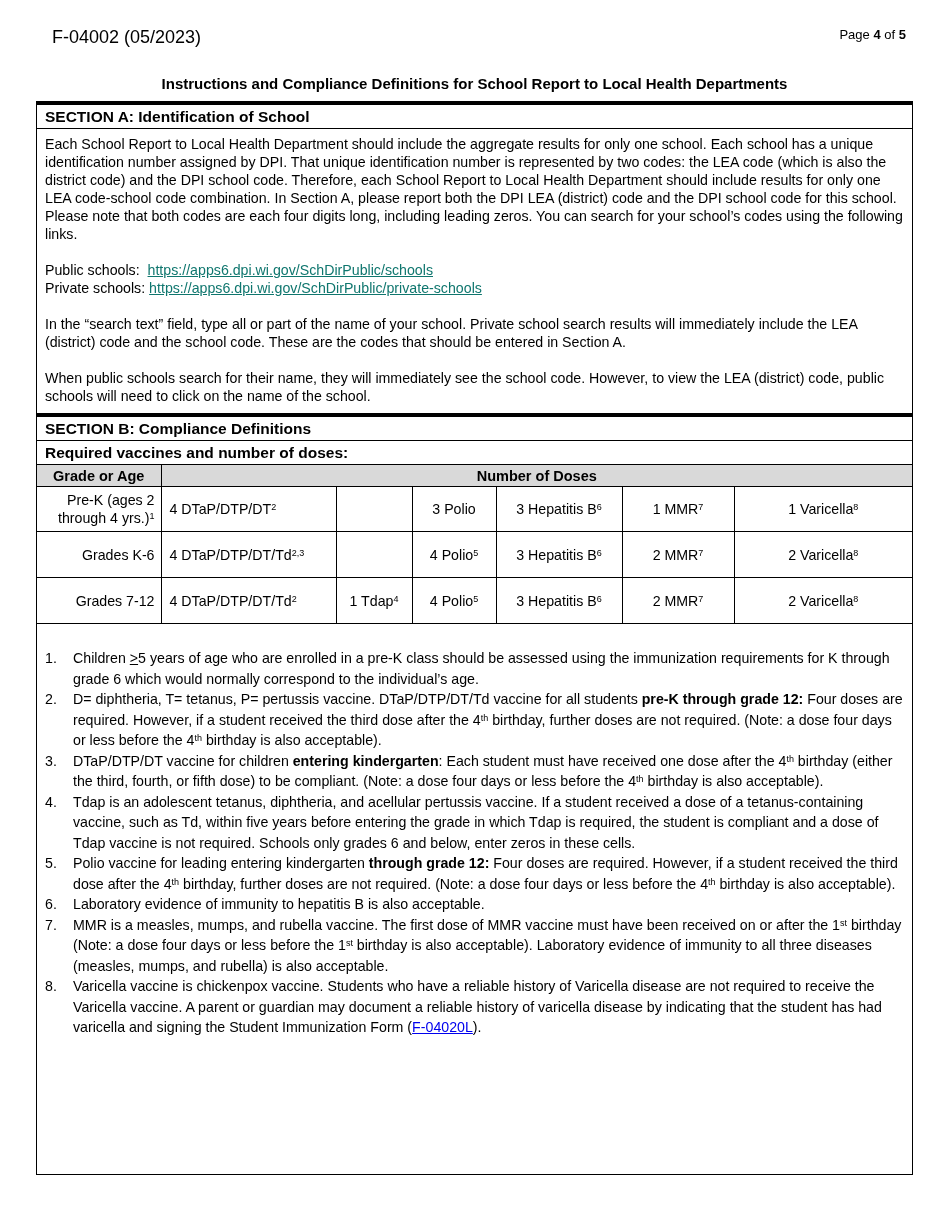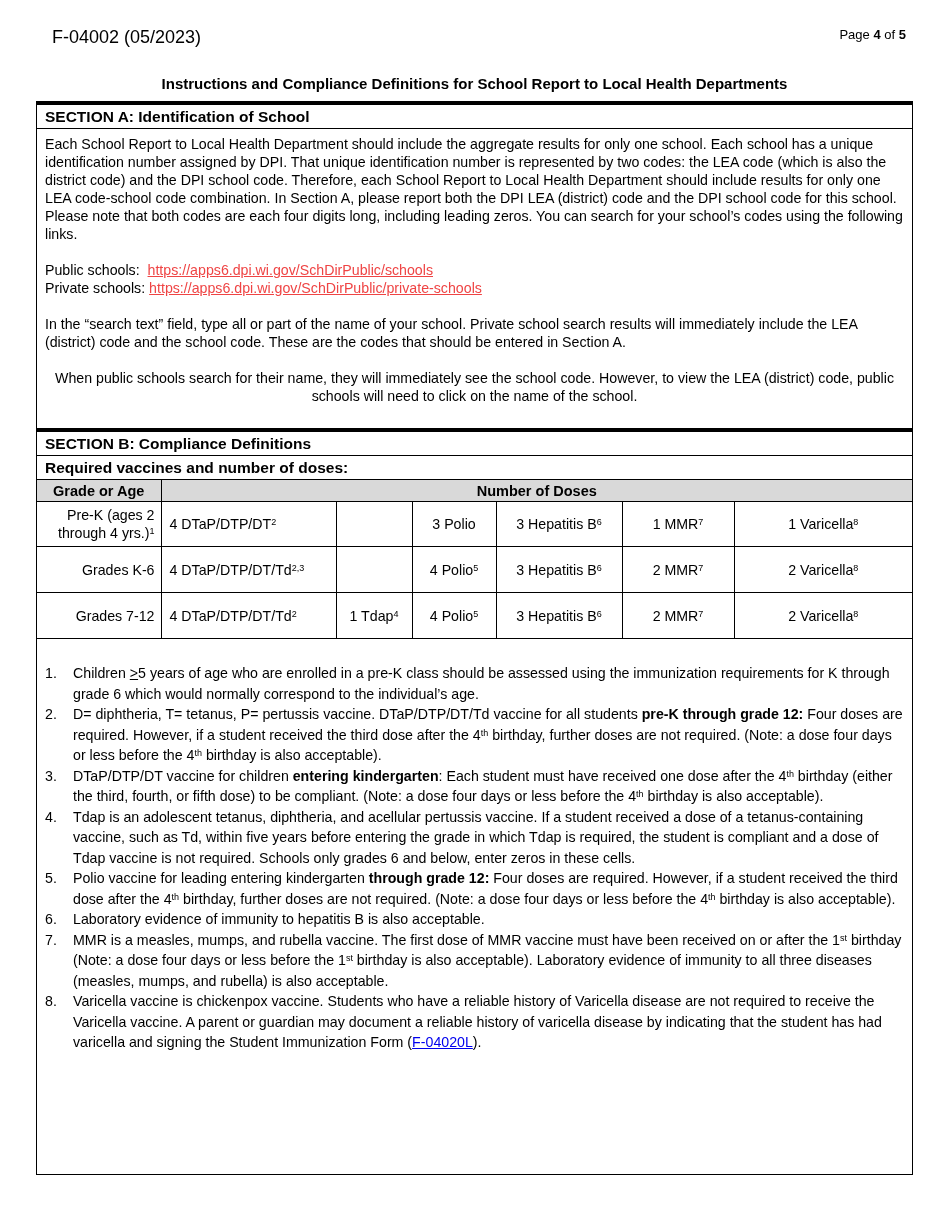--- a/index.html
+++ b/index.html
@@ -6,22 +6,22 @@
   body { width: 950px; height: 1230px; position: relative; font-family: "Liberation Sans", sans-serif; color: #000; }
   .form-id { position: absolute; left: 52px; top: 27px; font-size: 18px; }
   .page-num { position: absolute; right: 44px; top: 27px; font-size: 13px; }
   .page-num b { font-weight: bold; }
   .doc-title { position: absolute; left: 36px; width: 877px; top: 75px; text-align: center; font-size: 15px; font-weight: bold; }
   .frame { position: absolute; left: 36px; top: 101px; width: 875px; height: 1073px; border: 1px solid #000; border-top: none; box-sizing: content-box; }
   .thick-rule { height: 4px; background: #000; }
   .section-head { font-size: 15.5px; font-weight: bold; padding: 2px 8px 1px 8px; height: 20px; line-height: 20px; border-bottom: 1px solid #000; }
   .sec-a-body { padding: 6px 8px 8px 8px; font-size: 14.2px; line-height: 18px; }
   .sec-a-body p { margin: 0 0 18px 0; }
-  .sec-a-body p.last { margin-bottom: 15px; text-align: center; }
-  .sec-a-body a { color: #ef4444; text-decoration: underline; }
+  .sec-a-body p.last { margin-bottom: 0; }
+  .sec-a-body a { color: #0f766e; text-decoration: underline; }
   .sub-head { font-size: 15.5px; font-weight: bold; padding: 1px 8px; height: 21px; line-height: 21px; border-bottom: 1px solid #000; }
   table.doses { border-collapse: collapse; width: 100%; font-size: 14.2px; table-layout: fixed; }
   table.doses th { background: #d9d9d9; font-weight: bold; height: 21px; padding: 0; border-bottom: 1px solid #000; font-size: 14.5px; }
   table.doses th.grade { border-right: 1px solid #000; }
   table.doses td { border-right: 1px solid #000; border-bottom: 1px solid #000; text-align: center; vertical-align: middle; padding: 0 6px; }
   table.doses td:last-child { border-right: none; }
   table.doses td.grade-cell { text-align: right; padding-left: 8px; line-height: 18px; }
   table.doses td.dtap-cell { text-align: left; padding-left: 8px; }
   table.doses tr.r1 td { height: 44px; }
   table.doses tr.r2 td, table.doses tr.r3 td { height: 45px; }

